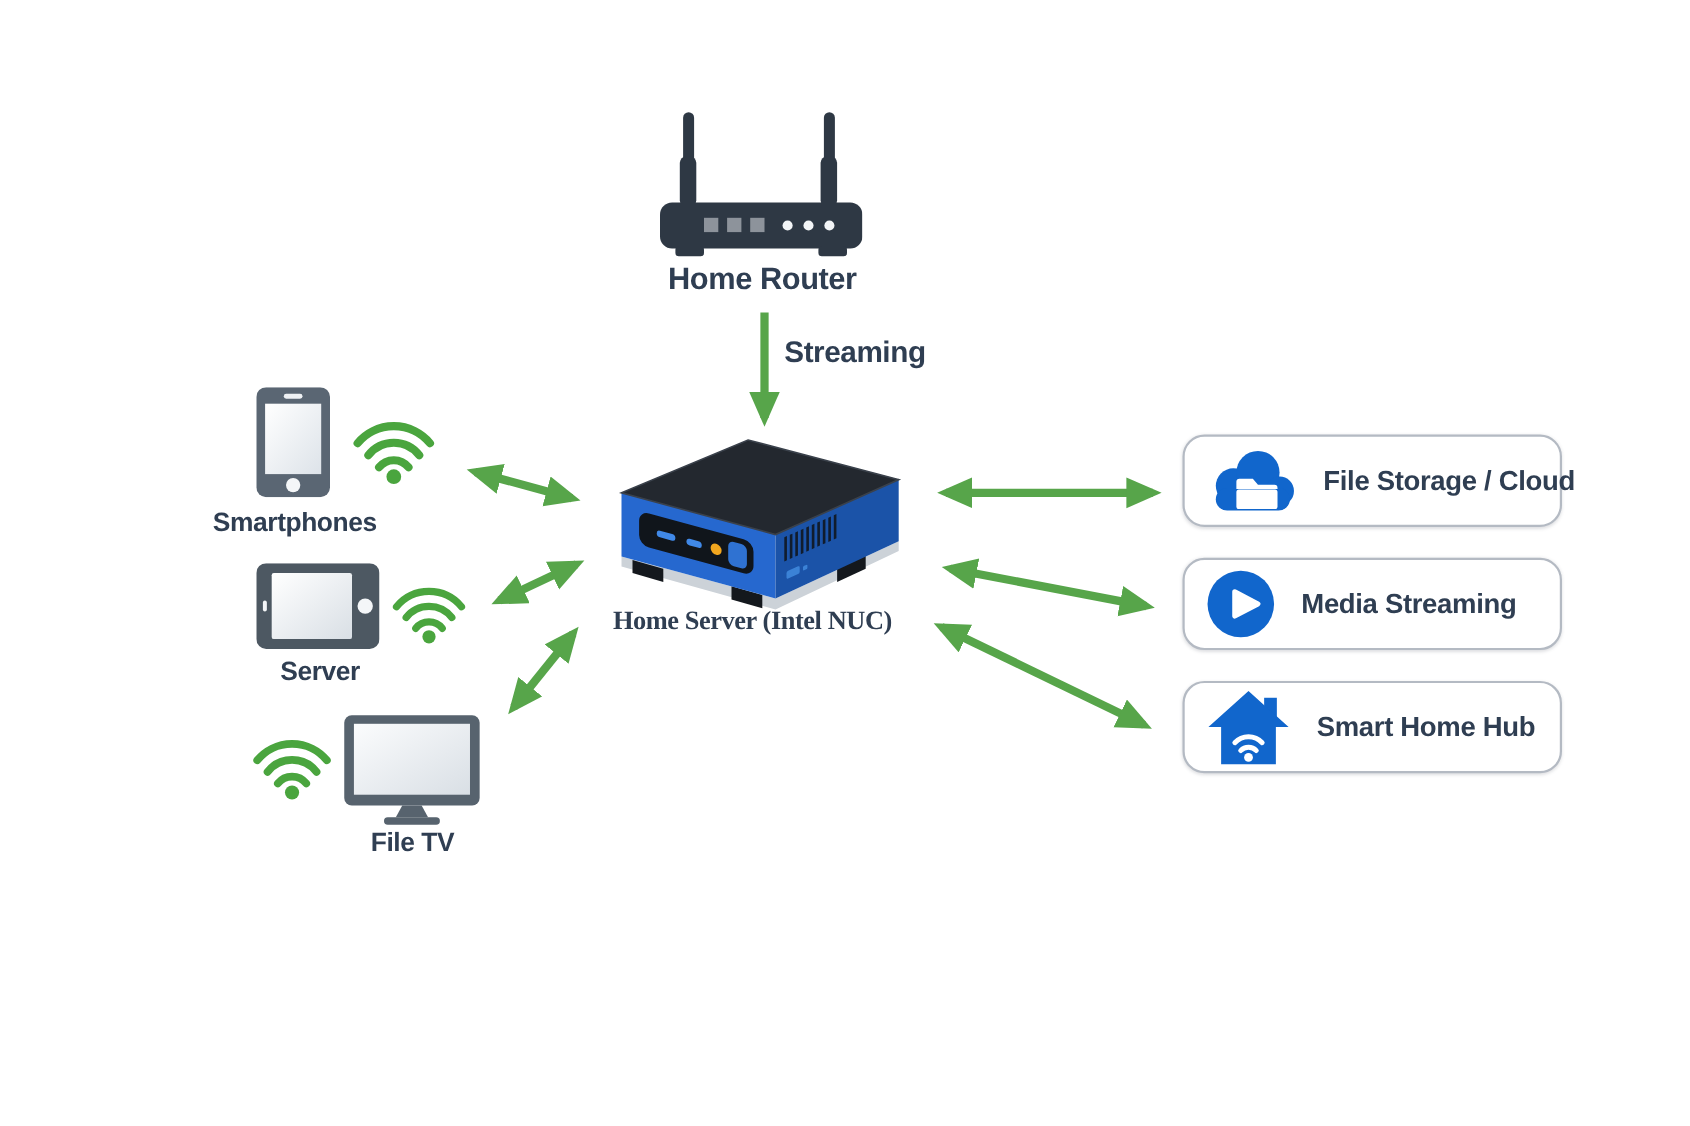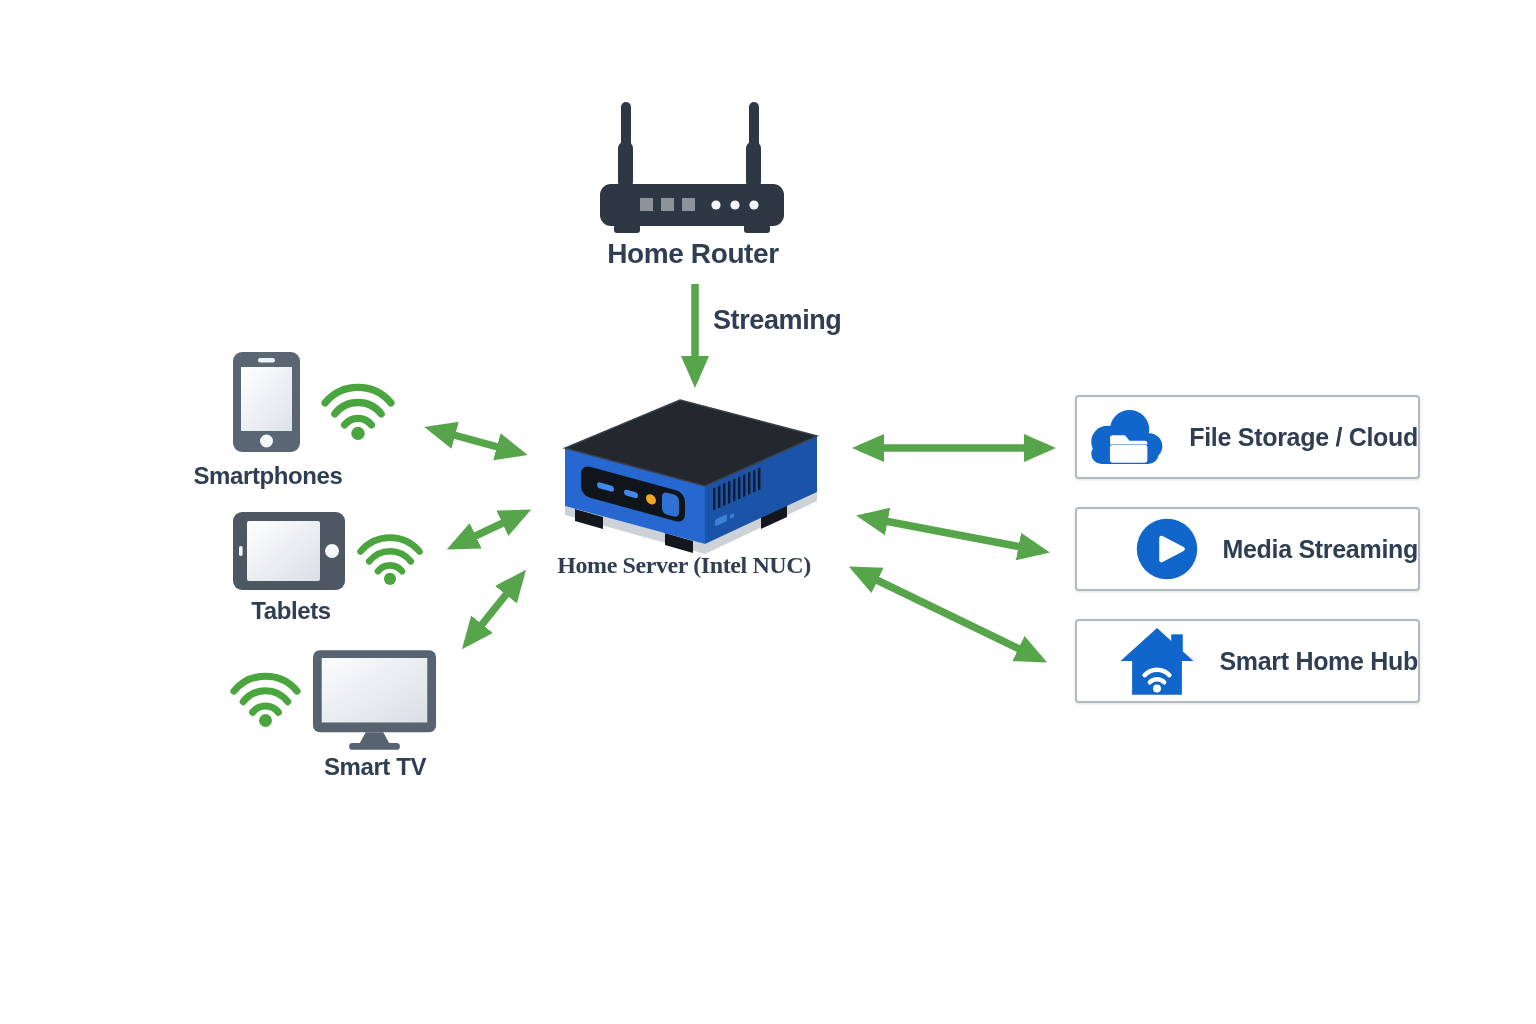--- a/index.html
+++ b/index.html
@@ -10,23 +10,23 @@
   }
   html,body{margin:0;padding:0;background:#fff;}
   .canvas{position:relative;width:1536px;height:1024px;background:#ffffff;overflow:hidden;
           font-family:"Liberation Sans",sans-serif;color:var(--label-text);margin-left:12px;}
   .abs{position:absolute;}
   .node-label{position:absolute;font-weight:700;font-size:24px;letter-spacing:-0.4px;
               color:var(--label-text);white-space:nowrap;transform:translateX(-50%);}
   .edge-label{position:absolute;font-weight:700;font-size:27px;letter-spacing:-0.4px;
               color:var(--label-text);white-space:nowrap;}
   .svc-box{position:absolute;left:1063px;width:345px;height:84px;background:#fff;
-           border:2.5px solid var(--box-border);border-radius:4px;box-sizing:border-box;
+           border:2.5px solid var(--box-border);border-radius:20px;box-sizing:border-box;
            display:flex;align-items:center;gap:22px;padding-left:18px;
-           box-shadow:0 1px 3px rgba(70,80,95,.18);justify-content:flex-end;}
+           box-shadow:0 1px 3px rgba(70,80,95,.18);}
   .svc-label{font-weight:700;font-size:25px;letter-spacing:-0.3px;color:var(--label-text);white-space:nowrap;}
   svg{display:block;}
   #arrows{position:absolute;left:0;top:0;pointer-events:none;}
 </style>
 </head>
 <body>
 
 <div class="canvas">
 
   <div class="abs" style="left:588px;top:100px;">
@@ -134,21 +134,21 @@
   <div class="abs" style="left:343px;top:528px;">
     <svg width="70" height="58" viewBox="0 0 64 52">
       <g fill="none" stroke="var(--wifi-green)" stroke-width="6" stroke-linecap="round">
         <path d="M5,21 A35,35 0 0 1 59,21"></path>
         <path d="M13,30 A24,24 0 0 1 51,30"></path>
         <path d="M21,39 A14,14 0 0 1 43,39"></path>
       </g>
       <circle cx="32" cy="46" r="5.5" fill="var(--wifi-green)"></circle>
     </svg>
   </div>
-  <div class="node-label" style="left:279px;top:597px;">Tablets</div>
+  <div class="node-label" style="left:279px;top:597px;">Server</div>
 
   <div class="abs" style="left:216px;top:666px;">
     <svg width="75" height="62" viewBox="0 0 64 52">
       <g fill="none" stroke="var(--wifi-green)" stroke-width="6" stroke-linecap="round">
         <path d="M5,21 A35,35 0 0 1 59,21"></path>
         <path d="M13,30 A24,24 0 0 1 51,30"></path>
         <path d="M21,39 A14,14 0 0 1 43,39"></path>
       </g>
       <circle cx="32" cy="46" r="5.5" fill="var(--wifi-green)"></circle>
     </svg>
@@ -160,21 +160,21 @@
           <linearGradient id="scr3" x1="0" y1="0" x2="1" y2="1">
         <stop offset="0" stop-color="#fbfcfd"></stop>
             <stop offset="1" stop-color="#d9dfe5"></stop>
           </linearGradient>
         </defs>
       <rect x="11" y="8" width="108" height="66" fill="url(#scr3)"></rect>
       <polygon points="56,84 74,84 80,95 50,95" fill="#57636e"></polygon>
       <rect x="39" y="95" width="52" height="7" rx="3.5" fill="#57636e"></rect>
     </svg>
   </div>
-  <div class="node-label" style="left:363px;top:753px;">Smart TV</div>
+  <div class="node-label" style="left:363px;top:753px;">File TV</div>
 
   <div class="svc-box" style="top:395px;">
     <span>
       <svg width="86" height="66" viewBox="0 0 92 70">
         <g fill="var(--icon-blue)">
           <circle cx="28" cy="40" r="17"></circle>
           <circle cx="52" cy="27" r="21"></circle>
           <circle cx="73" cy="45" r="14"></circle>
           <rect x="11" y="42" width="72" height="22" rx="11"></rect>
         </g>

